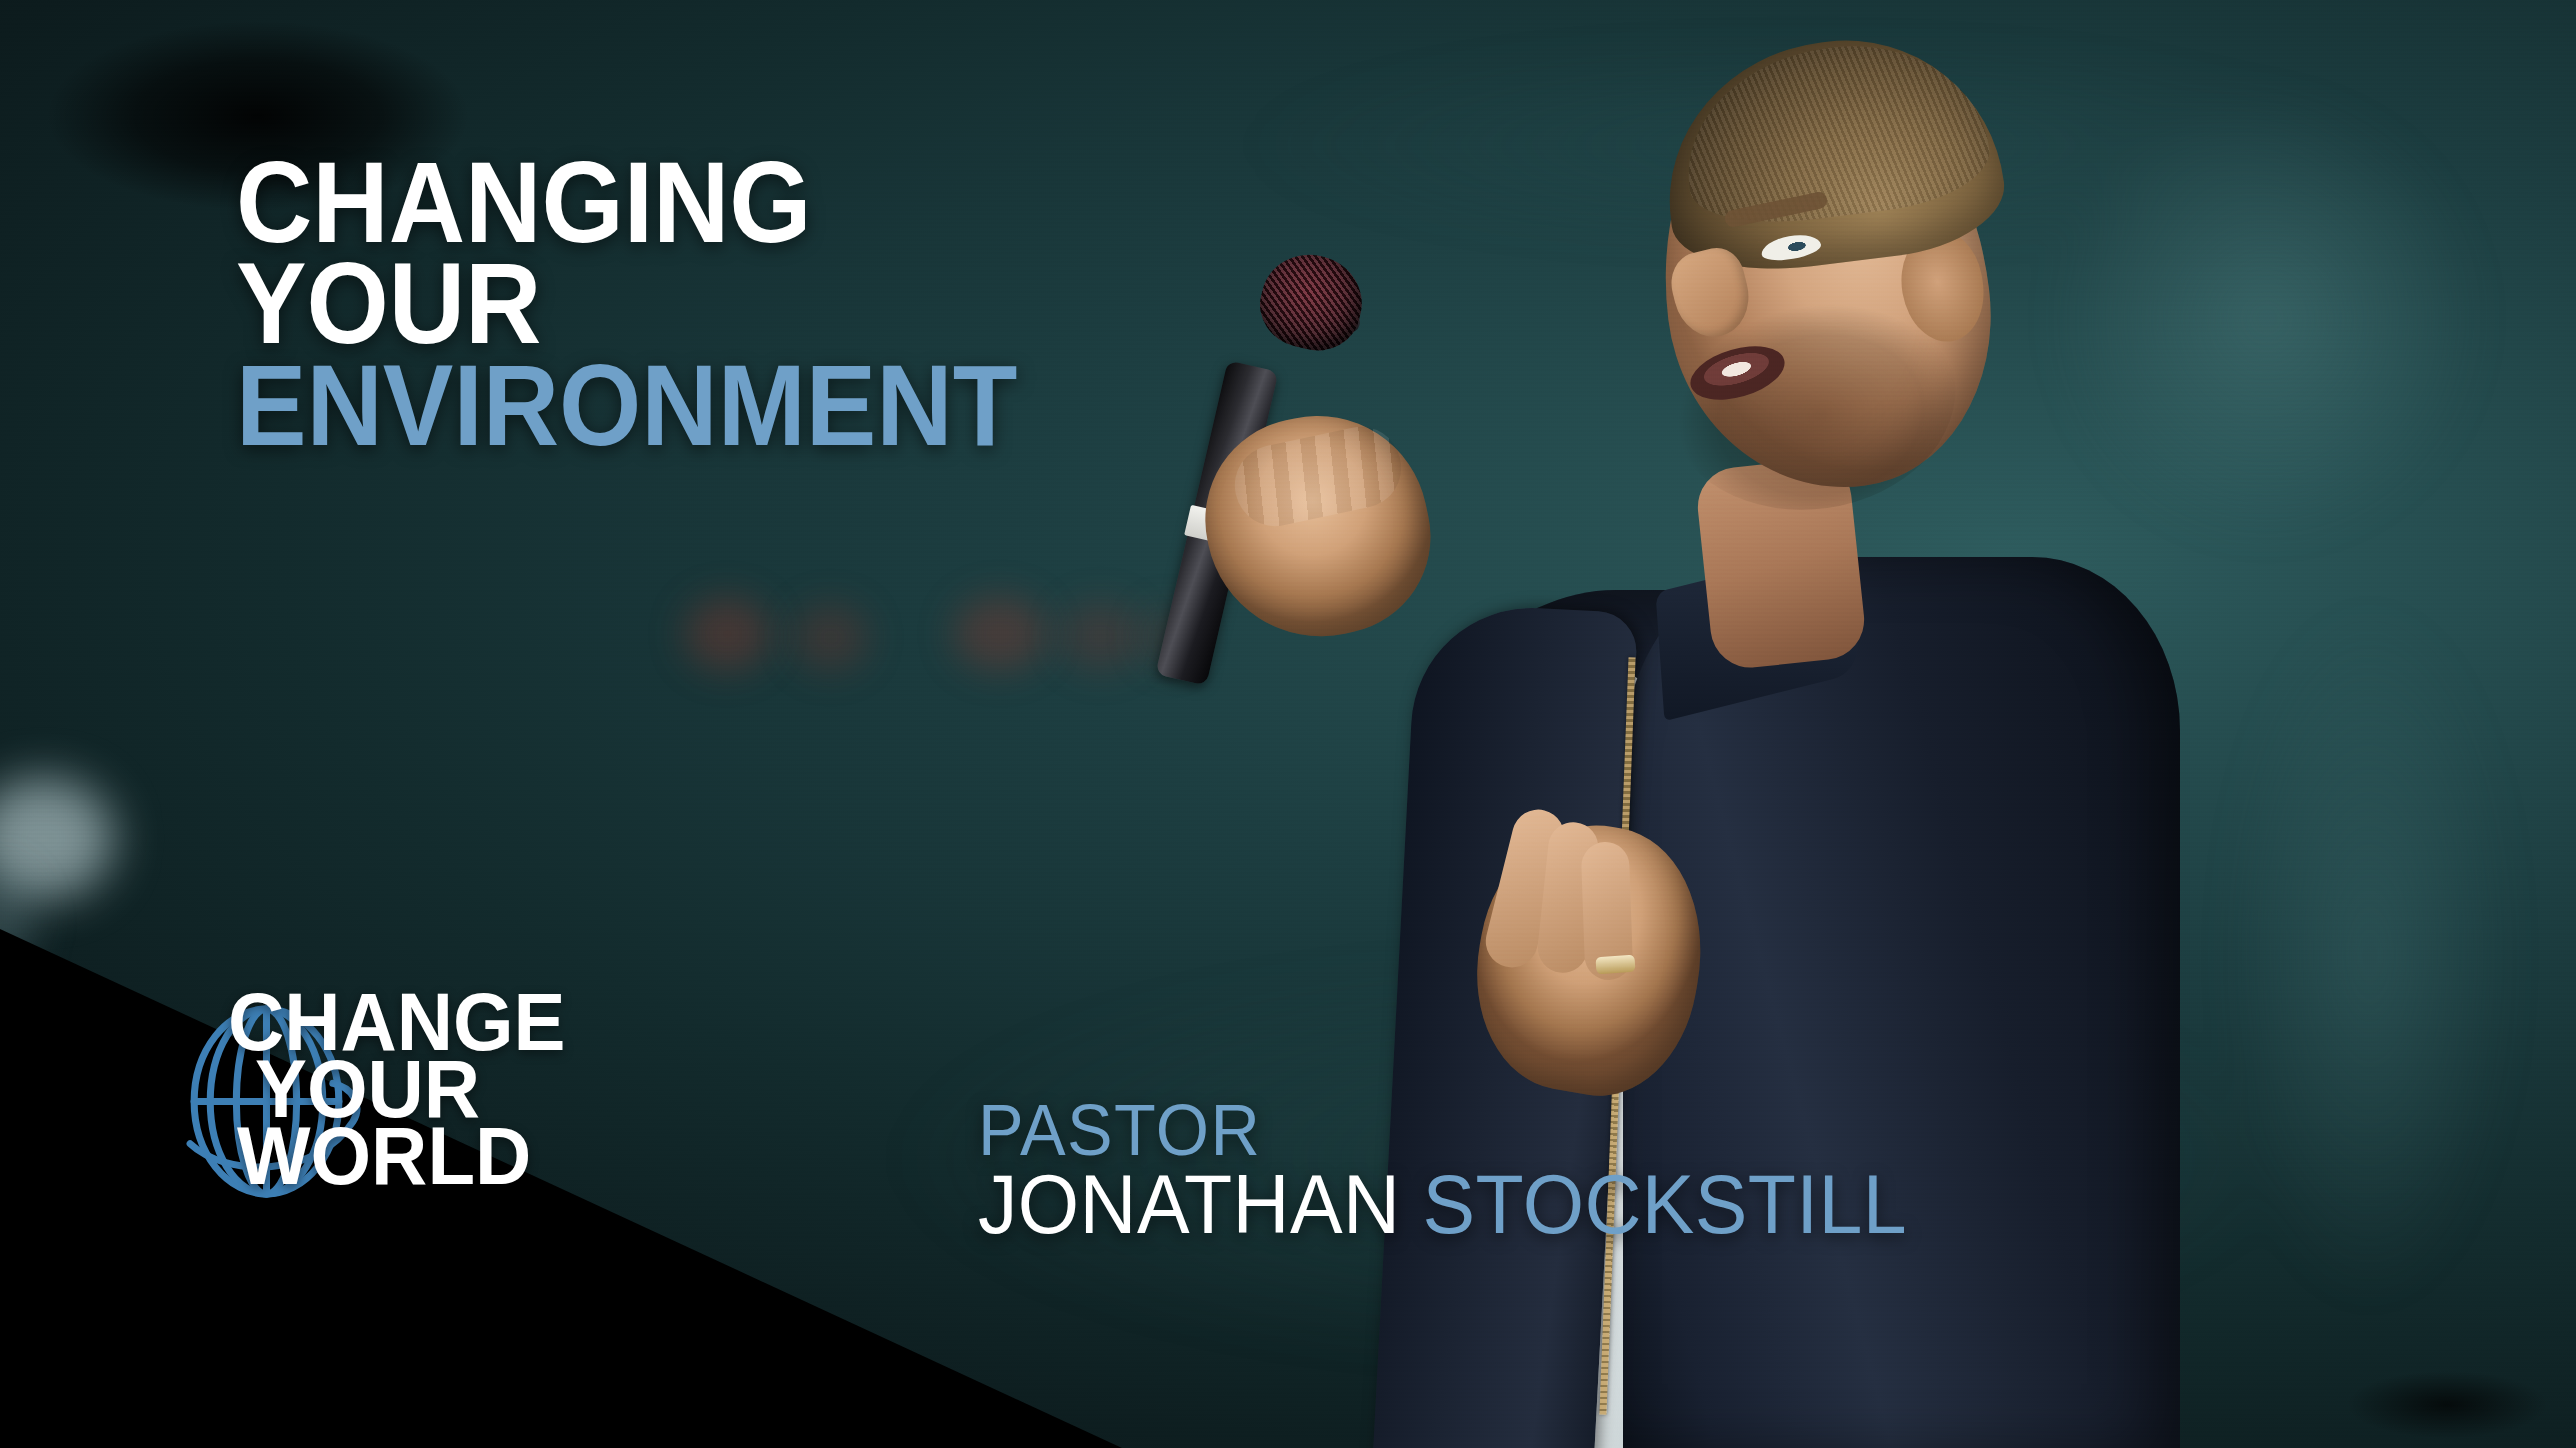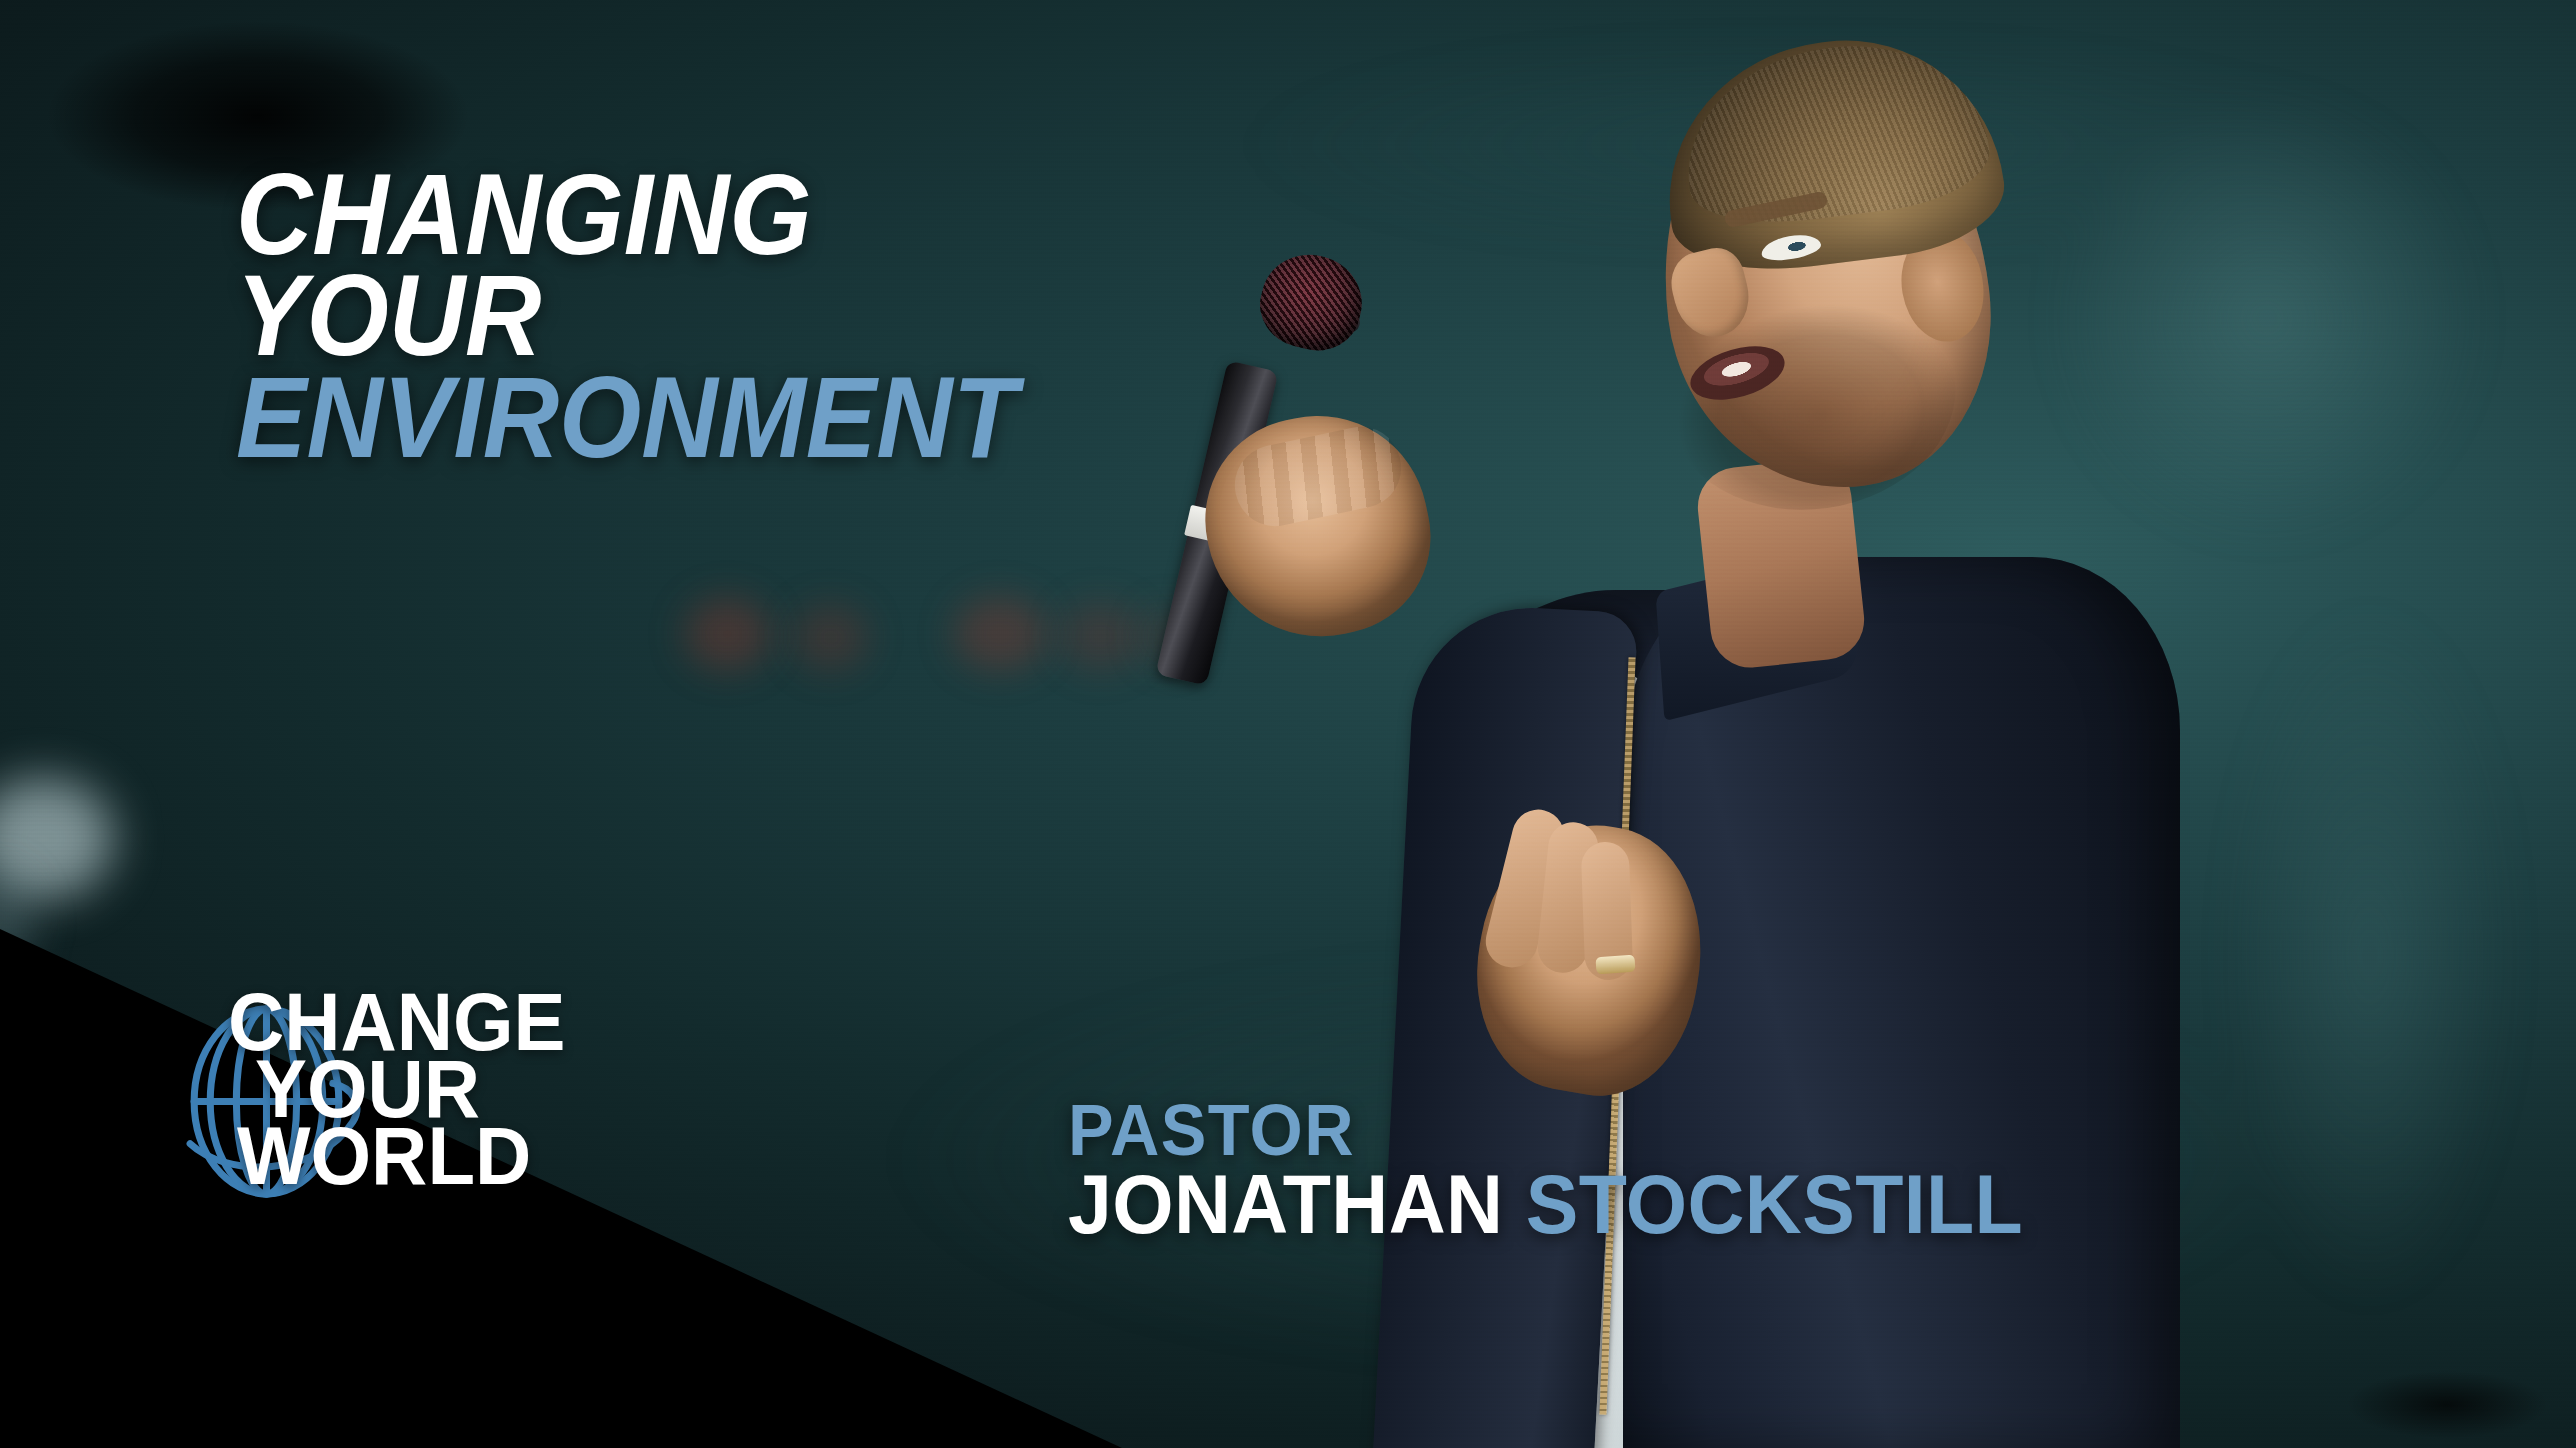--- a/index.html
+++ b/index.html
@@ -203,26 +203,25 @@
 
   
   .diag{
     position:absolute;left:0;top:0;width:2576px;height:1448px;
     background:#000;
     clip-path:polygon(0px 929px, 1122px 1448px, 0px 1448px);
   }
 
   
   .title{
-    position:absolute;left:236px;top:168px;
+    position:absolute;left:236px;top:156px;
     line-height:.80;
     letter-spacing:-0.005em;
     text-shadow:0 4px 17.4px rgba(0,0,0,.55);
     pointer-events:none;
-    font-style:italic;
   }
   .t-line{
     display:block;
     font-weight:900;
     font-stretch:condensed;
     transform:scaleX(.92);
     transform-origin:left center;
   }
   .t1{font-size:115px;color:#ffffff;}
   .t2{font-size:115px;color:#ffffff;margin-top:9.4px;}
@@ -236,22 +235,22 @@
     line-height:.80;font-weight:900;color:#fff;
     text-shadow:0 2.7px 10.7px rgba(0,0,0,.45);
   }
   .lw{display:block;transform-origin:left center;}
   .lw1{font-size:82px;transform:scaleX(.95);}
   .lw2{font-size:82px;margin-left:27px;margin-top:1.3px;transform:scaleX(.95);}
   .lw3{font-size:82px;margin-left:9.4px;margin-top:1.3px;transform:scaleX(.95);}
 
   
   .speaker-name{
-    position:absolute;left:1068px;top:1100px;
-    line-height:.84;font-weight:700;
+    position:absolute;left:978px;top:1100px;
+    line-height:.84;font-weight:400;
     text-shadow:0 4px 16px rgba(0,0,0,.55);
     pointer-events:none;
   }
   .sn-row{display:block;white-space:nowrap;transform-origin:left center;transform:scaleX(.95);}
   .sn-pastor{font-size:72px;color:#6fa0c8;letter-spacing:.02em;}
   .sn-row2{margin-top:9.4px;}
   .sn-first{font-size:83px;color:#ffffff;letter-spacing:.005em;}
   .sn-last{font-size:83px;color:#6fa0c8;letter-spacing:.005em;}
 </style>
 </head>

